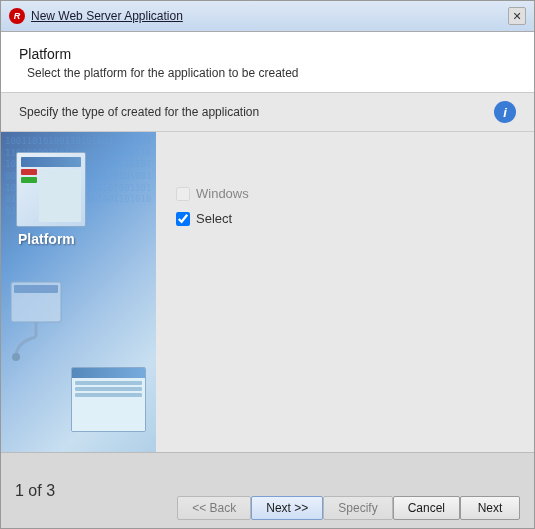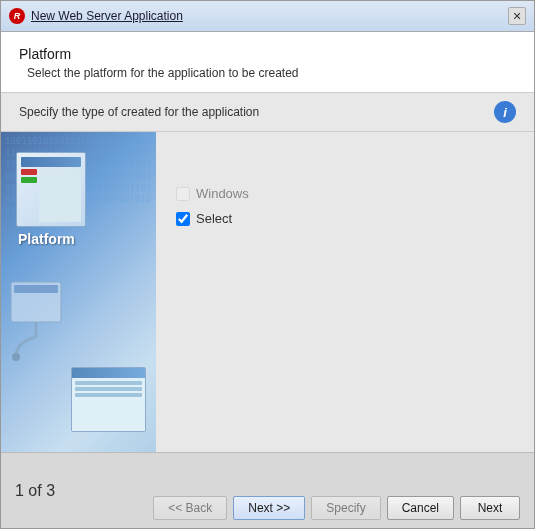--- a/index.html
+++ b/index.html
@@ -273,21 +273,21 @@
       align-items: center;
       justify-content: space-between;
       flex-shrink: 0;
     }
     .footer-left {
       font-size: 16px;
       color: #333;
     }
     .footer-buttons {
       display: flex;
-      gap: 6px;
+      gap: 0;
       margin-top: 35px;
     }
     .btn {
       padding: 4px 14px;
       font-size: 12px;
       border: 1px solid #999;
       border-radius: 2px;
       cursor: pointer;
       background: linear-gradient(to bottom, #f5f5f5, #e0e0e0);
       color: #1a1a1a;

